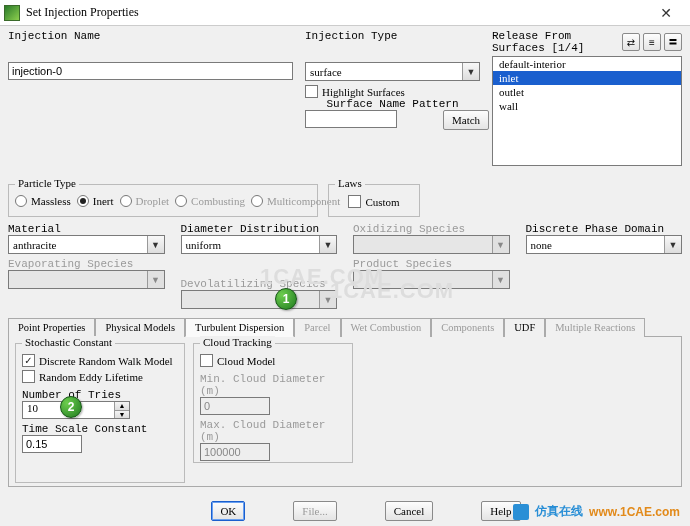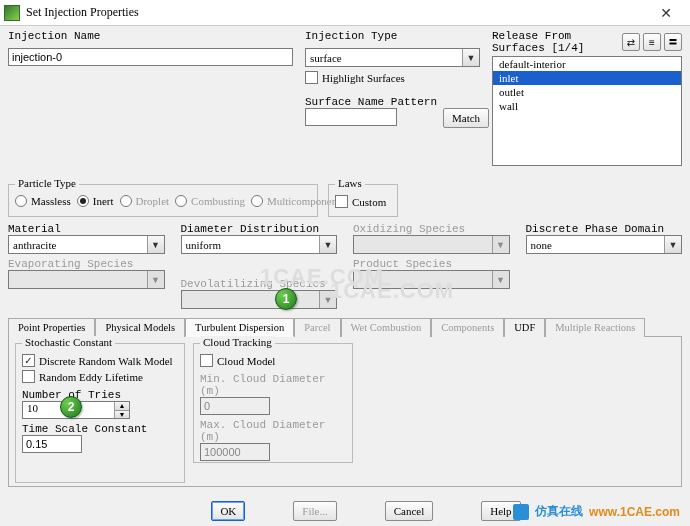--- a/index.html
+++ b/index.html
@@ -35,21 +35,21 @@
   }
   .serif { font-family: "SimSun", "Courier New", serif; }
   .content {
     position: relative;
     padding: 4px 8px 0 8px;
     height: calc(100% - 26px - 30px);
     background: #f0f0f0;
   }
   .row { display: flex; }
   .col { display: flex; flex-direction: column; }
-  .label { margin-bottom: 6px; }
+  .label { margin-bottom: 20px; }
   input[type=text], select.combo {
     border: 1px solid #7a7a7a;
     background: #fff;
     height: 18px;
     padding: 0 3px;
     font-family: inherit;
     font-size: 11px;
   }
   .dropdown {
     display: flex;
@@ -221,21 +221,21 @@
     <div class="col" style="width:175px;">
       <div class="label serif">Injection Type</div>
       <div class="dropdown">
         <div class="val">surface</div>
         <div class="dd-btn">▼</div>
       </div>
       <div class="checkbox" style="margin-top:4px;">
         <div class="box"></div>
         <span>Highlight Surfaces</span>
       </div>
-      <div class="serif" style="margin-top:12px;">Surface Name Pattern</div>
+      <div class="serif" style="margin-top:0;text-align:center;">Surface Name Pattern</div>
       <div class="row" style="gap:4px;">
         <input type="text" style="width: 92px;" value="">
         <button class="btn">Match</button>
       </div>
     </div>
 
     <div class="col" style="flex:1;">
       <div class="row" style="justify-content:space-between; align-items:center;">
         <div class="serif">Release From Surfaces [1/4]</div>
         <div class="row" style="gap:3px;">
@@ -278,21 +278,21 @@
         <label class="radio disabled-text">
             <span class="dot"></span>
             <span>Combusting</span>
           </label>
         <label class="radio disabled-text">
             <span class="dot"></span>
             <span>Multicomponent</span>
           </label>
       </div>
     </div>
-    <div class="groupbox" style="width:70px;">
+    <div class="groupbox" style="width:92px;text-align:center;">
       <div class="gb-title">Laws</div>
       <label class="checkbox">
         <span class="box"></span>
         <span>Custom</span>
       </label>
     </div>
   </div>
 
   <div class="row" style="gap:16px; margin-top:6px;">
     <div class="col" style="flex:1;">

